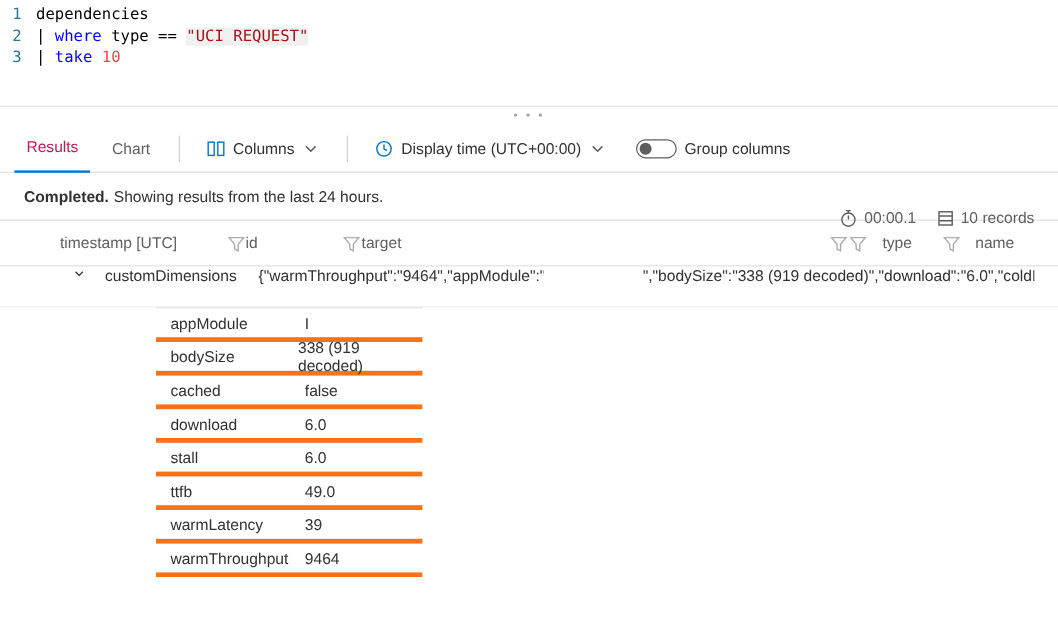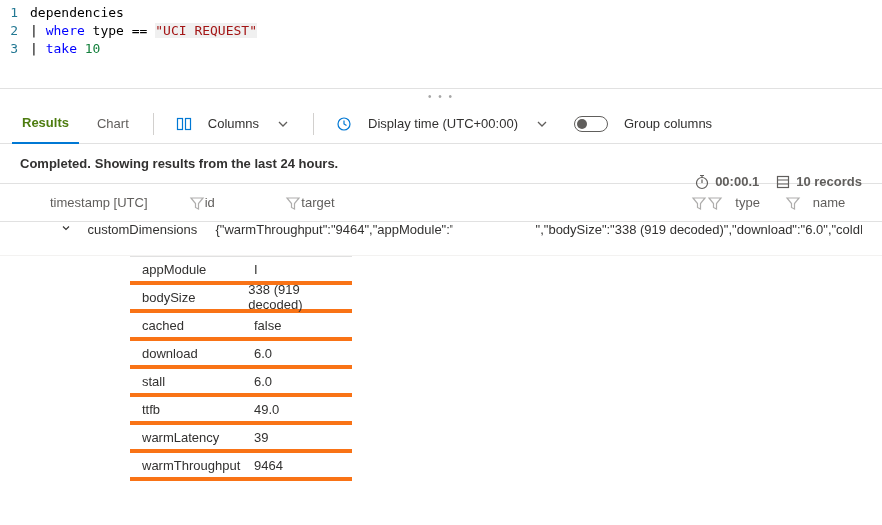--- a/index.html
+++ b/index.html
@@ -3,34 +3,34 @@
 <meta charset="utf-8">
 <style>
 * { margin: 0; padding: 0; box-sizing: border-box; }
 body { font-family: "Segoe UI", Arial, sans-serif; font-size: 13px; color: #323130; background: #fff; width: 882px; }
 .editor { padding: 4px 0 30px 0; border-bottom: 1px solid #e1e1e1; }
 .editor-line { display: flex; align-items: center; height: 18px; line-height: 18px; font-family: Consolas, monospace; font-size: 13px; }
 .line-num { width: 30px; text-align: right; padding-right: 12px; color: #237893; user-select: none; }
 .code { white-space: pre; }
 .tok-keyword { color: #0000ff; }
 .tok-string { color: #a31515; }
-.tok-number { color: #15803d; }
+.tok-number { color: #ef4444; }
 .tok-plain { color: #000; }
 .highlight { background: #f0f0f0; }
 .dots-divider { text-align: center; color: #a6a6a6; font-size: 10px; letter-spacing: 2px; padding: 2px 0; }
 .tabs-row { display: flex; align-items: center; height: 40px; padding: 0 12px; gap: 8px; border-bottom: 1px solid #e1e1e1; }
 .tab { padding: 0 10px; height: 40px; display: flex; align-items: center; cursor: pointer; color: #605e5c; }
-.tab.active { color: #4d7c0f; font-weight: 700; border-bottom: 2px solid #0078d4; }
+.tab.active { color: #be185d; font-weight: 400; border-bottom: 2px solid #0078d4; }
 .vsep { width: 1px; height: 22px; background: #d2d0ce; margin: 0 6px; }
-.tb-btn { display: flex; align-items: center; gap: 16px; padding: 0 8px; height: 32px; cursor: pointer; color: #323130; }
+.tb-btn { display: flex; align-items: center; gap: 6px; padding: 0 8px; height: 32px; cursor: pointer; color: #323130; }
 .icon { display: inline-flex; width: 16px; height: 16px; }
 .icon svg { width: 16px; height: 16px; }
 .toggle { width: 34px; height: 16px; border: 1px solid #605e5c; border-radius: 8px; position: relative; cursor: pointer; }
 .toggle::after { content: ""; position: absolute; width: 10px; height: 10px; background: #605e5c; border-radius: 50%; top: 2px; left: 2px; }
-.status-row { display: flex; align-items: center; height: 40px; padding: 0 20px; border-bottom: 1px solid #e1e1e1; font-weight: bold; }
+.status-row { display: flex; align-items: center; height: 40px; padding: 0 20px; border-bottom: 1px solid #e1e1e1; }
 .status-left { flex: 1; display: flex; align-items: center; gap: 4px; }
 .status-right { display: flex; align-items: center; gap: 16px; color: #605e5c; margin-top: 36px; }
 .info-item { display: flex; align-items: center; gap: 5px; }
 .grid-header { display: flex; align-items: center; height: 38px; padding: 0 20px 0 50px; color: #605e5c; border-bottom: 1px solid #e1e1e1; }
 .col-ts { width: 160px; display: flex; align-items: center; gap: 6px; justify-content: center; }
 .col-id { width: 100px; display: flex; align-items: center; gap: 6px; }
 .col-target { width: 420px; display: flex; align-items: center; gap: 24px; }
 .col-type { width: 80px; display: flex; align-items: center; gap: 6px; }
 .col-name { width: 80px; display: flex; align-items: center; gap: 6px; }
 .filter-icon { margin-left: auto; opacity: 0.5; }

